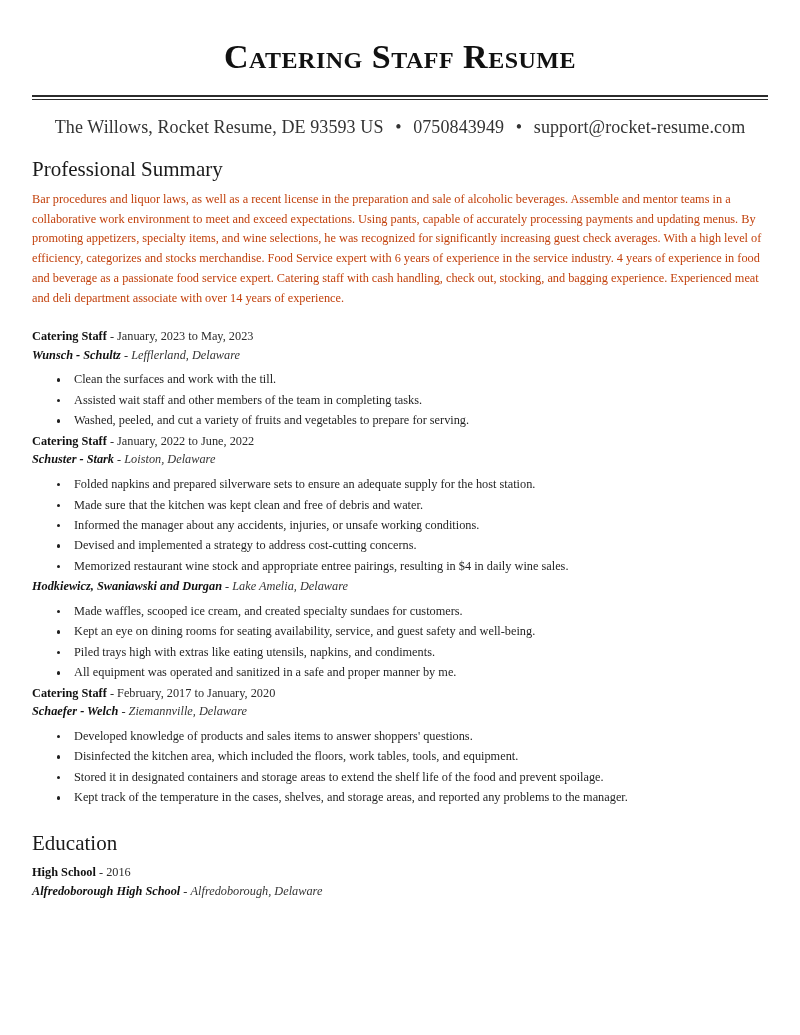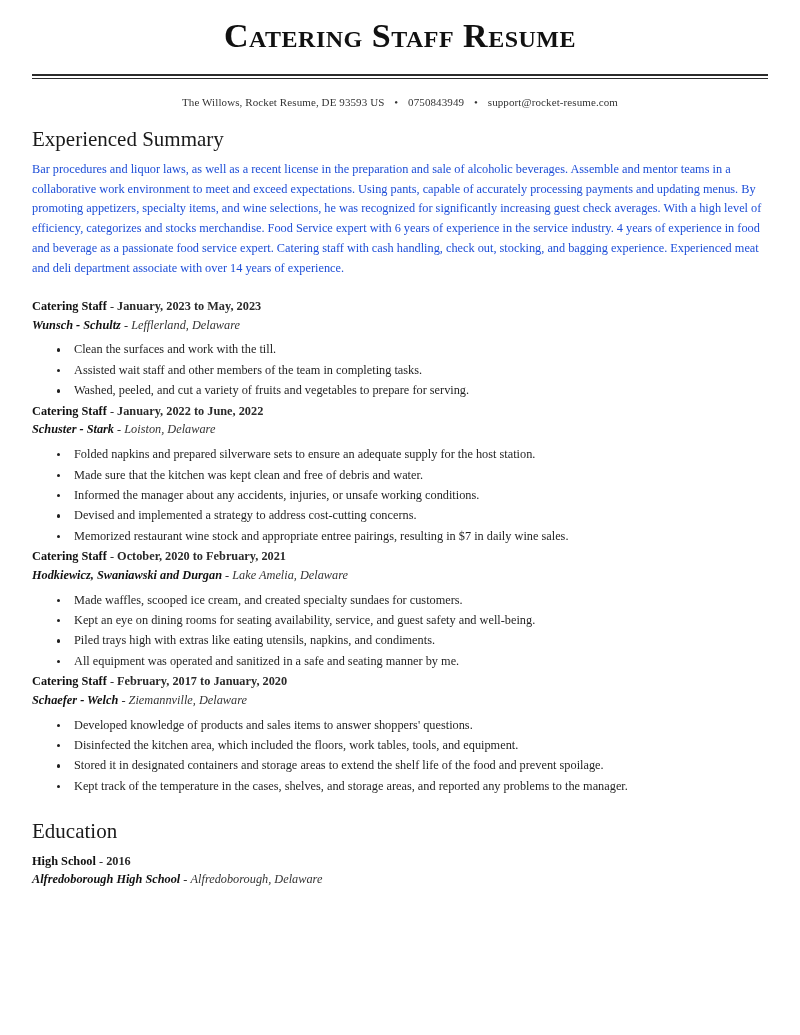--- a/index.html
+++ b/index.html
@@ -26,33 +26,33 @@
   
   .resume-title {
     text-align: center;
     font-family: "Liberation Serif", "DejaVu Serif", serif;
     font-variant: small-caps;
     font-weight: 700;
     font-size: 34px;
     letter-spacing: 0.5px;
     color: #111111;
     margin: 0;
-    padding-top: 17px;
+    padding-top: 38px;
     line-height: 1.1;
   }
   .title-rule {
     margin-top: 20px;
     border-top: 2.5px solid #2b2b2b;
     border-bottom: 1.2px solid #2b2b2b;
     height: 2px;
     box-sizing: content-box;
   }
   .contact-line {
     text-align: center;
-    font-size: 11px;
+    font-size: 18px;
     color: #333333;
     margin-top: 17px;
     letter-spacing: 0.1px;
   }
   .contact-sep {
     display: inline-block;
     padding: 0 7px;
     color: #333333;
   }
 
@@ -64,21 +64,21 @@
     font-family: "Liberation Serif", "DejaVu Serif", serif;
     font-weight: 400;
     font-size: 21px;
     color: #1a1a1a;
     margin: 0 0 7px 0;
     line-height: 1.25;
   }
   .summary-text {
     font-size: 12.3px;
     line-height: 1.62;
-    color: #1d4ed8;
+    color: #c2410c;
     text-align: left;
     margin: 0;
   }
 
   
   .job {
     margin-top: 0;
   }
   .job:first-of-type {
     margin-top: 4px;
@@ -86,21 +86,21 @@
   .job-line {
     font-size: 12.3px;
     line-height: 1.52;
     color: #1f1f1f;
   }
   .job-title {
     font-weight: 700;
     color: #111111;
   }
   .job-dates {
-    font-weight: 700;
+    font-weight: 400;
     color: #2b2b2b;
     text-align: center;
   }
   .job-company {
     font-weight: 700;
     font-style: italic;
     color: #111111;
   }
   .job-location {
     font-style: italic;
@@ -152,21 +152,21 @@
 
   <div class="contact-line">
     <span>The Willows, Rocket Resume, DE 93593 US</span>
     <span class="contact-sep">•</span>
     <span>0750843949</span>
     <span class="contact-sep">•</span>
     <span>support@rocket-resume.com</span>
   </div>
 
   <div class="section">
-    <h2 class="section-heading">Experienced Summary</h2>
+    <h2 class="section-heading">Professional Summary</h2>
     <p class="summary-text">Bar procedures and liquor laws, as well as a recent license in the preparation and sale of alcoholic beverages. Assemble and mentor teams in a collaborative work environment to meet and exceed expectations. Using pants, capable of accurately processing payments and updating menus. By promoting appetizers, specialty items, and wine selections, he was recognized for significantly increasing guest check averages. With a high level of efficiency, categorizes and stocks merchandise. Food Service expert with 6 years of experience in the service industry. 4 years of experience in food and beverage as a passionate food service expert. Catering staff with cash handling, check out, stocking, and bagging experience. Experienced meat and deli department associate with over 14 years of experience.</p>
   </div>
 
   <div class="section">
 
     <div class="job">
       <div class="job-line">
         <span class="job-title">Catering Staff</span>
         <span class="dash">-</span>
         <span class="job-dates">January, 2023 to May, 2023</span>
@@ -192,40 +192,35 @@
       <div class="job-line">
         <span class="job-company">Schuster - Stark</span>
         <span class="dash">-</span>
         <span class="job-location">Loiston, Delaware</span>
       </div>
       <ul class="bullets">
         <li>Folded napkins and prepared silverware sets to ensure an adequate supply for the host station.</li>
         <li>Made sure that the kitchen was kept clean and free of debris and water.</li>
         <li>Informed the manager about any accidents, injuries, or unsafe working conditions.</li>
         <li>Devised and implemented a strategy to address cost-cutting concerns.</li>
-        <li>Memorized restaurant wine stock and appropriate entree pairings, resulting in $7 in daily wine sales.</li>
-      </ul>
-    </div>
-
-    <div class="job">
-      <div class="job-line">
-        <span class="job-title">Catering Staff</span>
-        <span class="dash">-</span>
-        <span class="job-dates">October, 2020 to February, 2021</span>
-      </div>
+        <li>Memorized restaurant wine stock and appropriate entree pairings, resulting in $4 in daily wine sales.</li>
+      </ul>
+    </div>
+
+    <div class="job">
       <div class="job-line">
         <span class="job-company">Hodkiewicz, Swaniawski and Durgan</span>
         <span class="dash">-</span>
         <span class="job-location">Lake Amelia, Delaware</span>
       </div>
       <ul class="bullets">
         <li>Made waffles, scooped ice cream, and created specialty sundaes for customers.</li>
         <li>Kept an eye on dining rooms for seating availability, service, and guest safety and well-being.</li>
         <li>Piled trays high with extras like eating utensils, napkins, and condiments.</li>
-        <li>All equipment was operated and sanitized in a safe and seating manner by me.</li>
+        <li>All equipment was operated and sanitized in a safe and proper manner by me.</li>
       </ul>
     </div>
 
     <div class="job">
       <div class="job-line">
         <span class="job-title">Catering Staff</span>
         <span class="dash">-</span>
         <span class="job-dates">February, 2017 to January, 2020</span>
       </div>
       <div class="job-line">

